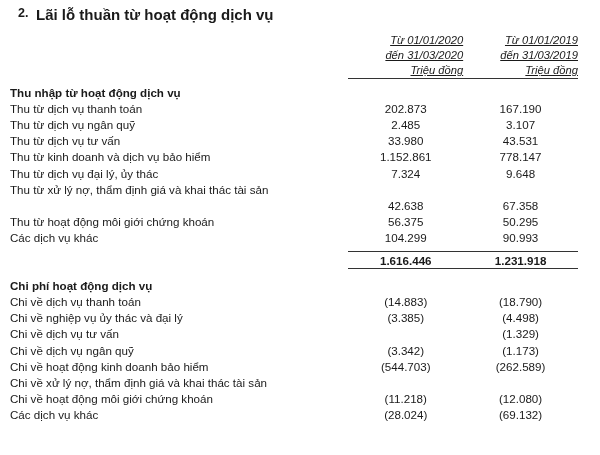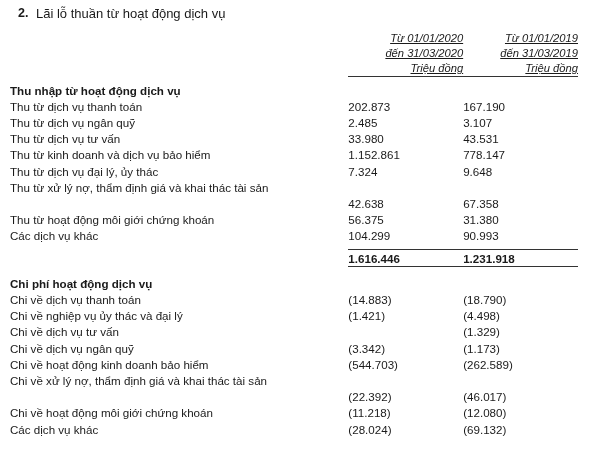--- a/index.html
+++ b/index.html
@@ -30,22 +30,22 @@
   }
   .title-num {
     width: 26px;
     flex: 0 0 26px;
     font-size: 12.5px;
     font-weight: bold;
     padding-left: 8px;
     box-sizing: border-box;
   }
   .title-text {
-    font-size: 13px;
-    font-weight: normal;
+    font-size: 15px;
+    font-weight: bold;
   }
   
   table.fin {
     width: 100%;
     border-collapse: collapse;
     font-size: 11.6px;
     table-layout: fixed;
   }
   table.fin td, table.fin th {
     padding: 0;
@@ -82,21 +82,21 @@
     padding-top: 0.5px;
     padding-bottom: 0.5px;
   }
   td.lbl {
     padding-left: 50px;
     padding-right: 6px;
     white-space: normal;
   }
   td.lbl.wrap2 { line-height: 15.2px; }
   td.num {
-    text-align: left;
+    text-align: center;
     padding-right: 4px;
     white-space: nowrap;
     font-variant-numeric: tabular-nums;
     margin-top: 36px;
   }
   td.lbl.section {
     font-weight: bold;
   }
   tr.total td.num { font-weight: bold; }
   tr.spacer td { height: 8px; line-height: 8px; font-size: 0; }
@@ -188,21 +188,21 @@
         <td class="num"></td>
       </tr>
       <tr class="row">
         <td class="lbl"></td>
         <td class="num">42.638</td>
         <td class="num">67.358</td>
       </tr>
       <tr class="row">
         <td class="lbl">Thu từ hoạt động môi giới chứng khoán</td>
         <td class="num">56.375</td>
-        <td class="num">31.380</td>
+        <td class="num">50.295</td>
       </tr>
       <tr class="row">
         <td class="lbl">Các dịch vụ khác</td>
         <td class="num">104.299</td>
         <td class="num">90.993</td>
       </tr>
 
       <tr class="spacer-sm">
           <td colspan="3"></td>
         </tr>
@@ -239,21 +239,21 @@
         <td class="num"></td>
       </tr>
 
       <tr class="row">
         <td class="lbl">Chi về dịch vụ thanh toán</td>
         <td class="num">(14.883)</td>
         <td class="num">(18.790)</td>
       </tr>
       <tr class="row">
         <td class="lbl">Chi về nghiệp vụ ủy thác và đại lý</td>
-        <td class="num">(1.421)</td>
+        <td class="num">(3.385)</td>
         <td class="num">(4.498)</td>
       </tr>
       <tr class="row">
         <td class="lbl">Chi về dịch vụ tư vấn</td>
         <td class="num"></td>
         <td class="num">(1.329)</td>
       </tr>
       <tr class="row">
         <td class="lbl">Chi về dịch vụ ngân quỹ</td>
         <td class="num">(3.342)</td>
@@ -263,25 +263,20 @@
         <td class="lbl">Chi về hoạt động kinh doanh bảo hiểm</td>
         <td class="num">(544.703)</td>
         <td class="num">(262.589)</td>
       </tr>
       <tr class="row">
         <td class="lbl wrap2">Chi về xử lý nợ, thẩm định giá và khai thác tài sản</td>
         <td class="num"></td>
         <td class="num"></td>
       </tr>
       <tr class="row">
-        <td class="lbl"></td>
-        <td class="num">(22.392)</td>
-        <td class="num">(46.017)</td>
-      </tr>
-      <tr class="row">
         <td class="lbl">Chi về hoạt động môi giới chứng khoán</td>
         <td class="num">(11.218)</td>
         <td class="num">(12.080)</td>
       </tr>
       <tr class="row">
         <td class="lbl">Các dịch vụ khác</td>
         <td class="num">(28.024)</td>
         <td class="num">(69.132)</td>
       </tr>
 

